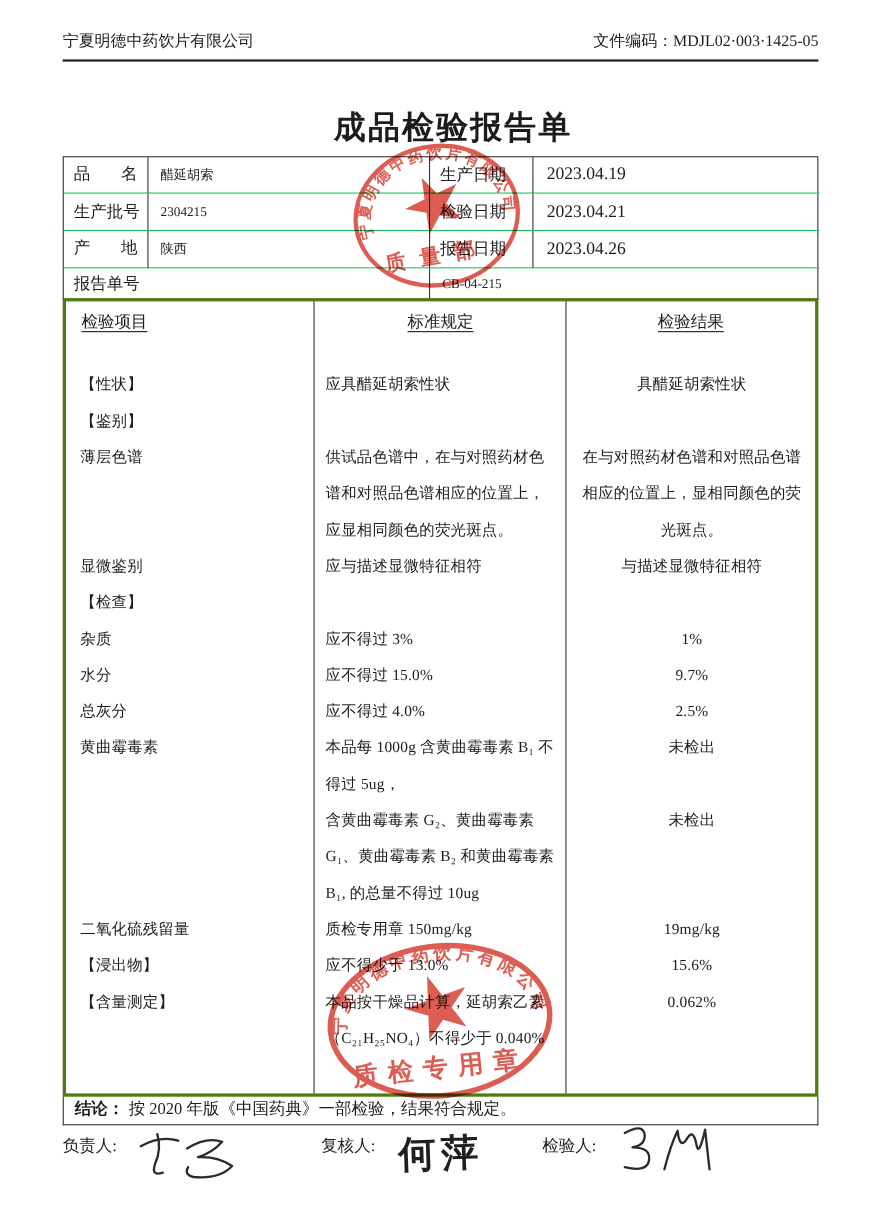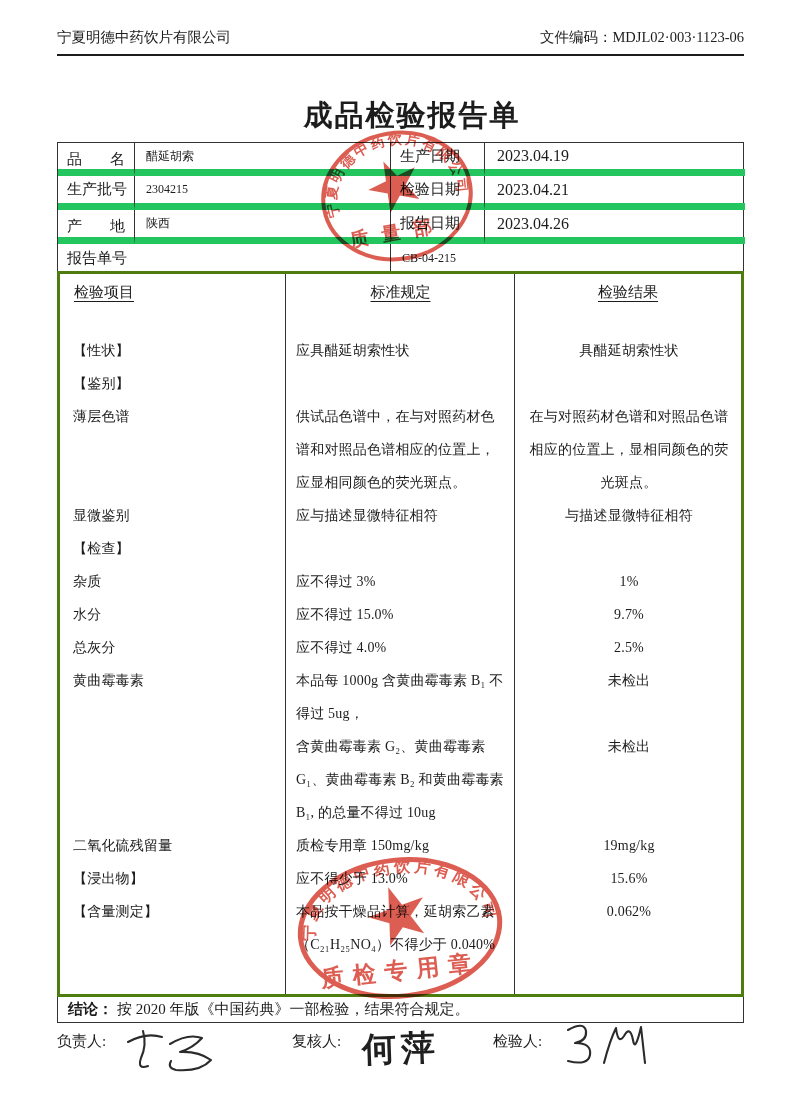--- a/index.html
+++ b/index.html
@@ -17,21 +17,21 @@
 
   
   .info-table{position:absolute;left:57px;top:142px;width:687px;box-sizing:border-box;
     border:1px solid #333;display:grid;
     grid-template-columns:77px 256px 94px 260px;
     grid-template-rows:33px 34px 34px 28px;}
   .ic{box-sizing:border-box;font-size:15px;display:flex;align-items:center;padding:0 9px;white-space:nowrap;overflow:visible;}
   .ic.val{padding:0 11px;font-size:12px;}
   .ic.date{padding:0 12px;font-size:16px;}
   .br{border-right:1px solid #333;}
-  .bb{border-bottom:7px solid #22c55e;}
+  .bb{border-bottom:1px solid #22c55e;}
   .spread{display:block;text-align:justify;text-align-last:justify;}
   .lh32{line-height:32px;} .lh34{line-height:33px;}
   .span2a{grid-column:1/3;} .span2b{grid-column:3/5;}
 
   
   .main-table{position:absolute;left:57px;top:271px;width:687px;height:726px;box-sizing:border-box;
     border:3px solid #4d7c0f;}
   .vline{position:absolute;top:0;bottom:0;width:1px;background:#333;}
   .v1{left:225px;} .v2{left:454px;}
   .mt-header{display:grid;grid-template-columns:226px 229px auto;height:36px;align-items:center;font-size:15px;}
@@ -65,21 +65,21 @@
   .stamp2{left:294px;top:854px;}
   .stamp text{font-family:"Liberation Serif","DejaVu Serif",serif;font-weight:bold;}
 </style>
 </head>
 <body>
 
 <div>
 
   <div class="doc-header">
     <span>宁夏明德中药饮片有限公司</span>
-    <span>文件编码：MDJL02·003·1123-06</span>
+    <span>文件编码：MDJL02·003·1425-05</span>
   </div>
   <div class="header-rule"></div>
 
   <h1 class="title">成品检验报告单</h1>
 
   <div class="info-table">
     <div class="ic spread lh32 br bb">品名</div>
     <div class="ic val br bb">醋延胡索</div>
     <div class="ic br bb">生产日期</div>
     <div class="ic date bb">2023.04.19</div>

